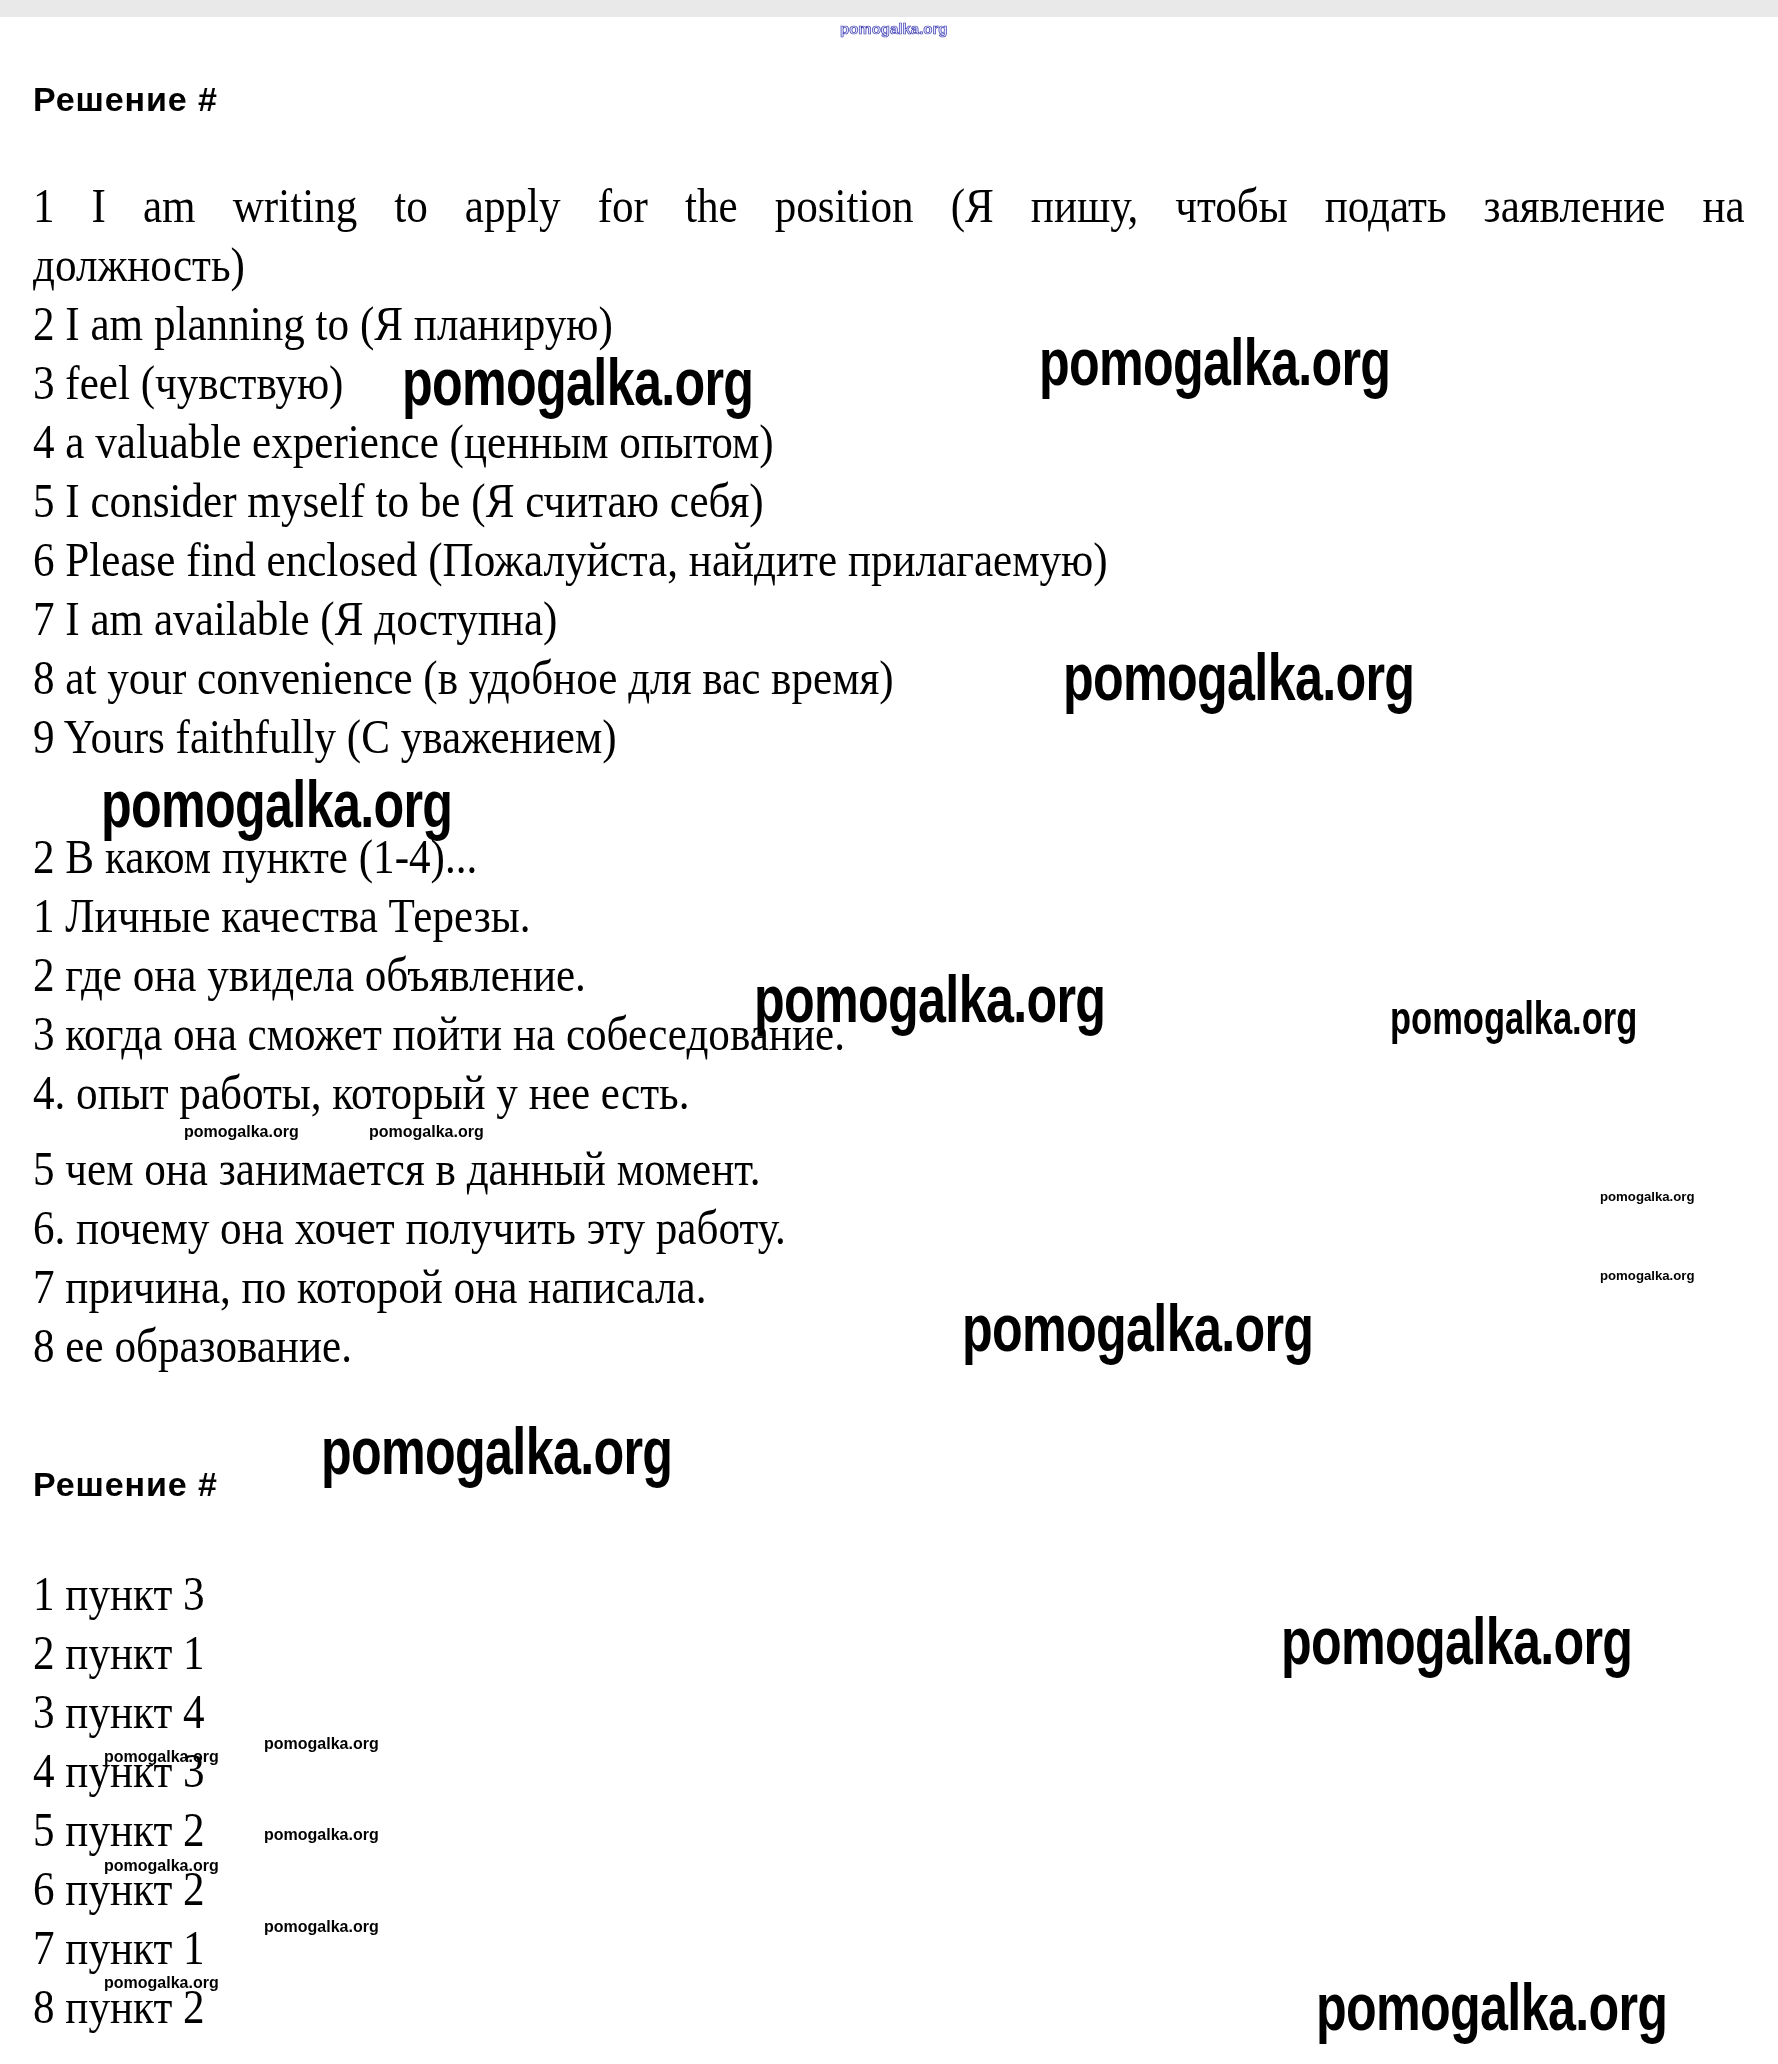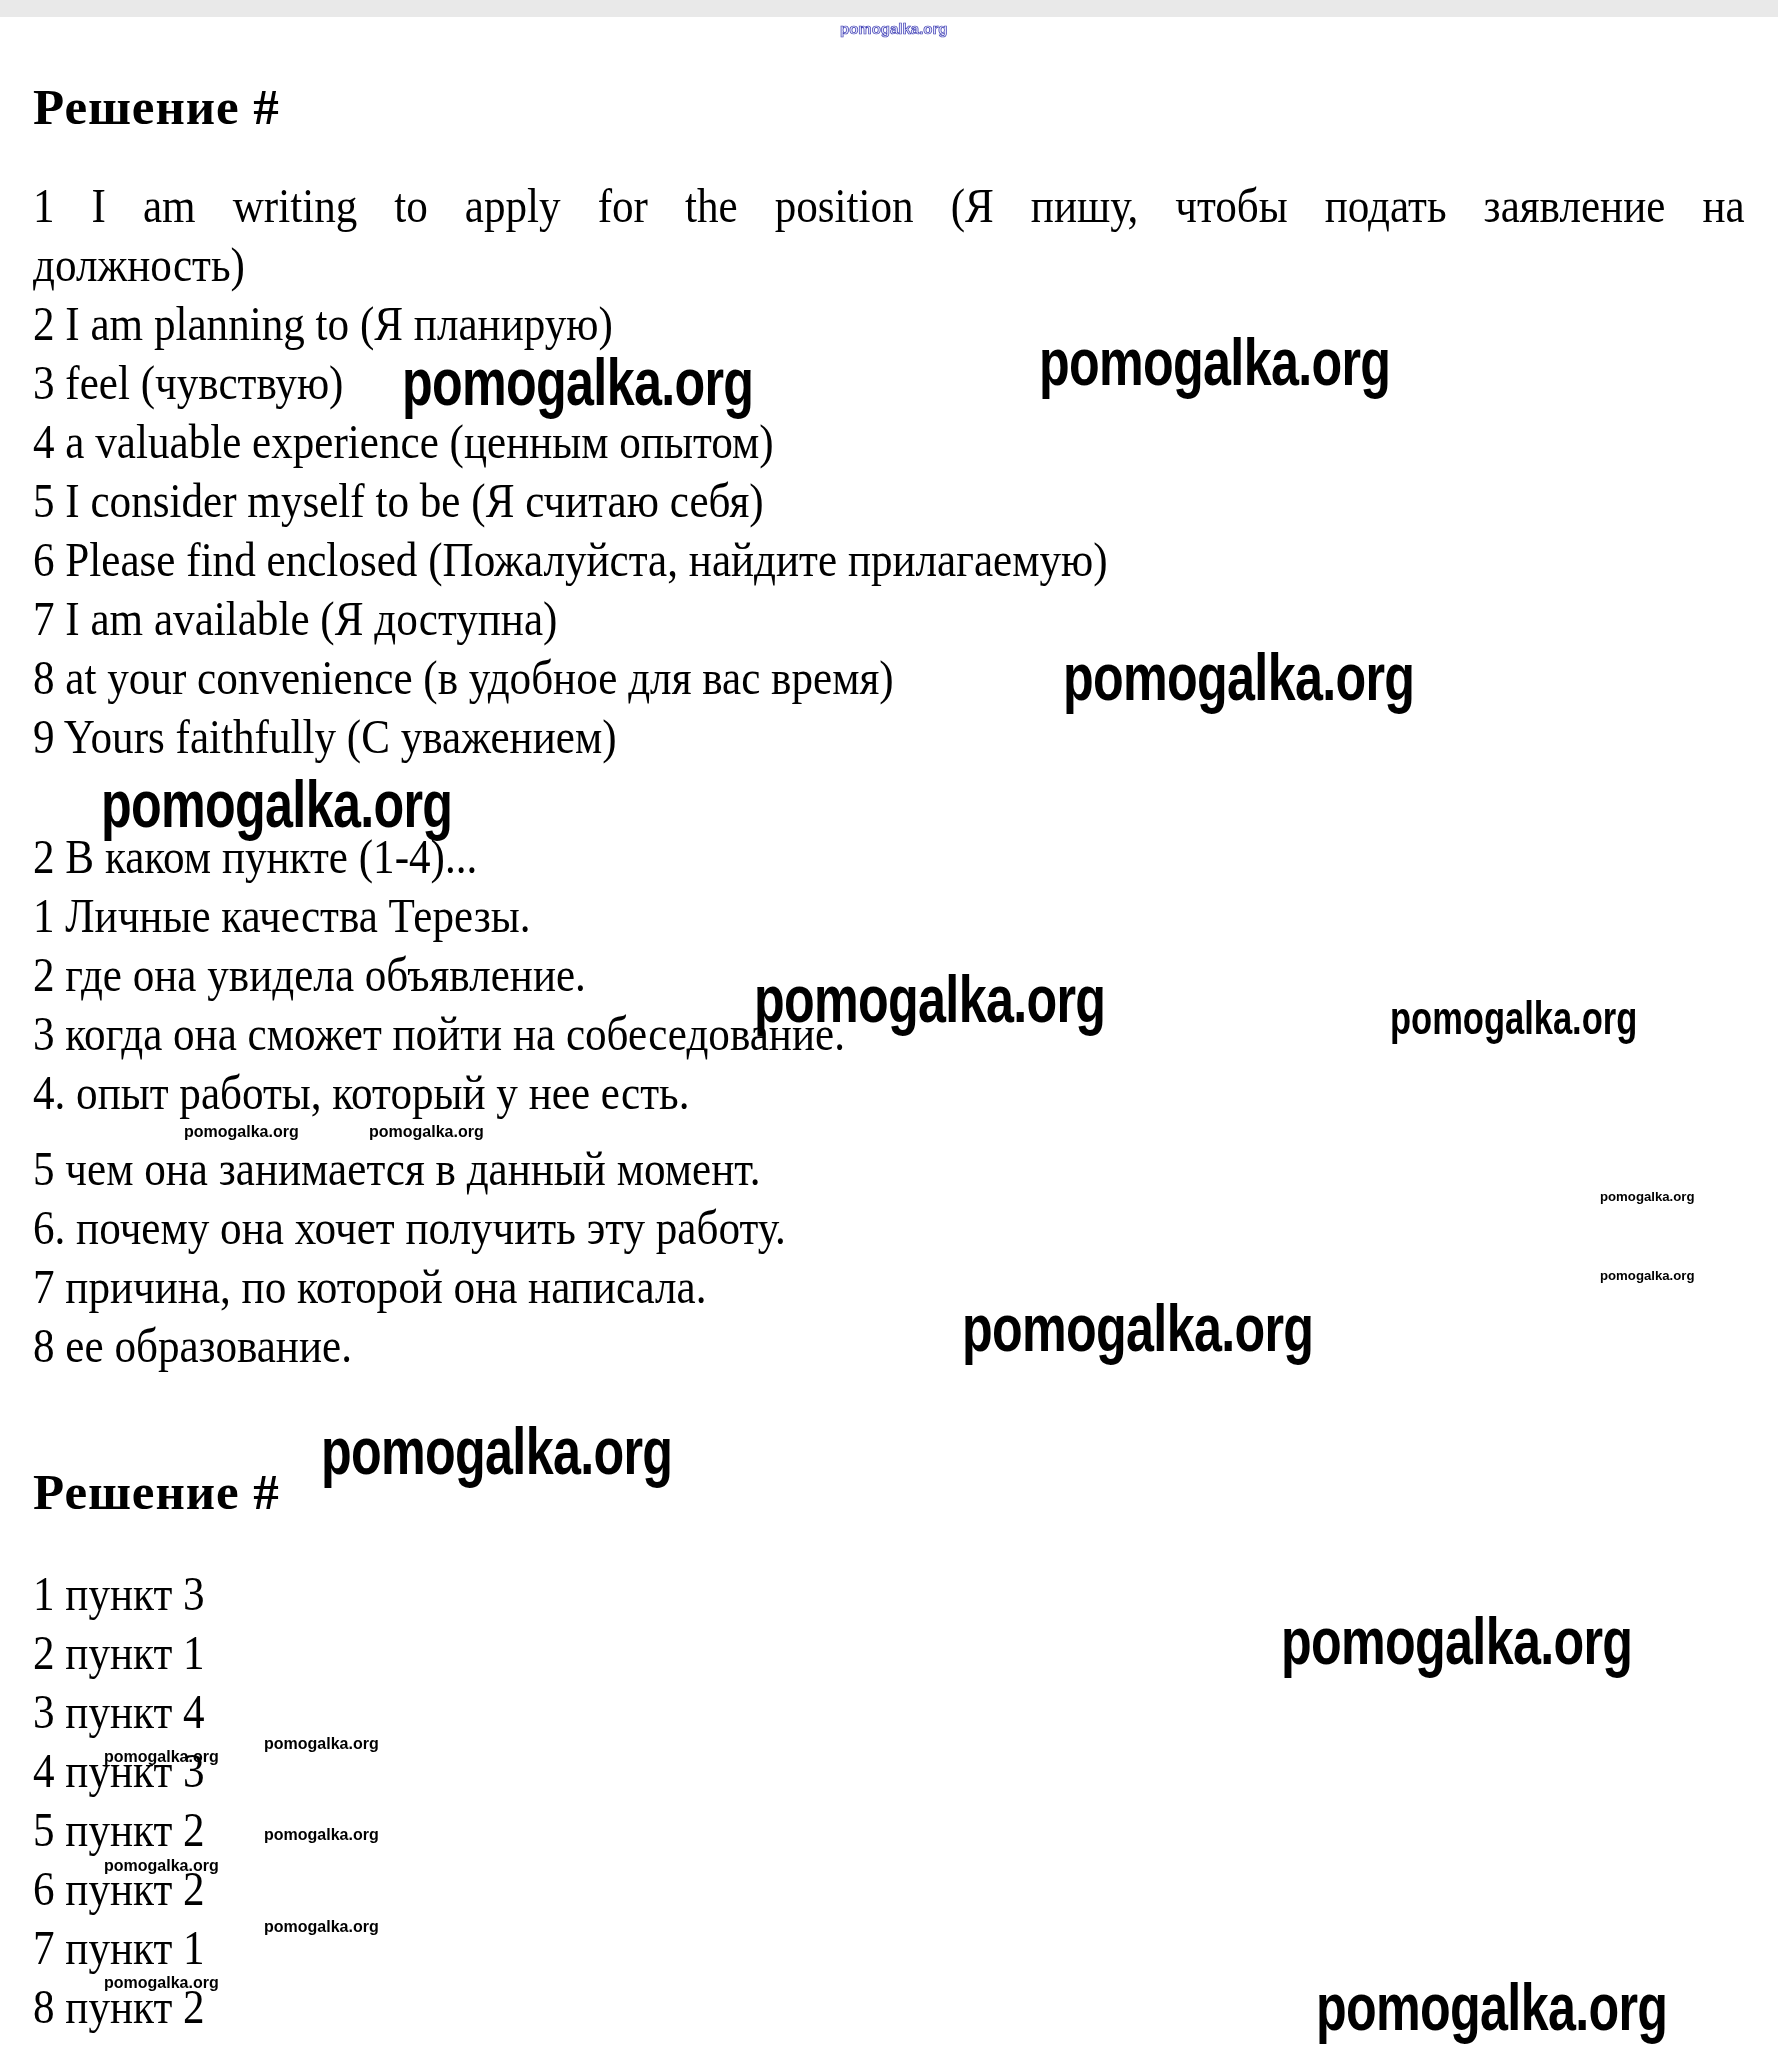--- a/index.html
+++ b/index.html
@@ -4,22 +4,22 @@
 <style>
   html,body { margin:0; padding:0; background:#e9e9e9; }
   .page {
     position:relative; width:1779px; height:2064px; margin:17px auto;
     background:#ffffff; overflow:hidden;
     font-family:"Liberation Serif", serif; color:#000;
   }
   
   .doc-heading {
     position:absolute; left:33px; margin:0;
-    font-family:Liberation Serif, serif; font-weight:bold;
-    font-size:51px; line-height:1; white-space:nowrap; letter-spacing:0.9px;
+    font-family:Liberation Sans, sans-serif; font-weight:bold;
+    font-size:34px; line-height:1; white-space:nowrap; letter-spacing:0.9px;
   }
   
   .text-block {
     position:absolute; left:33px; width:1945px;
     transform:scaleX(0.88); transform-origin:0 0;
     font-size:49px; line-height:59px; white-space:nowrap;
   }
   .line { height:59px; }
   .line.justified {
     white-space:normal; text-align:justify; text-align-last:justify;

